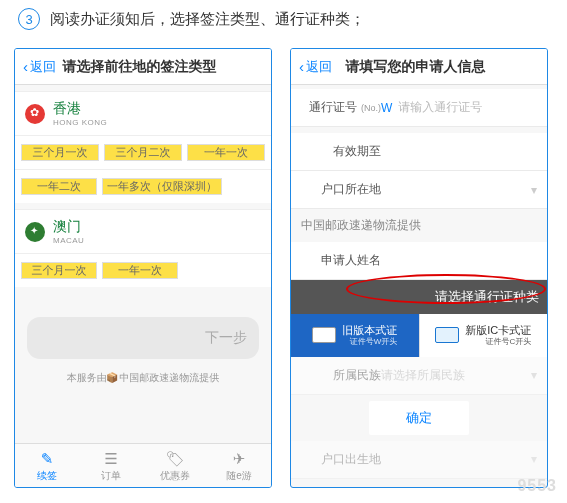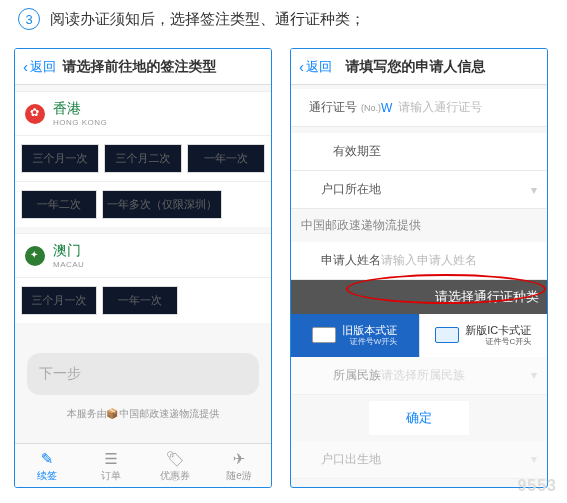--- a/index.html
+++ b/index.html
@@ -15,23 +15,23 @@
     .nav-title { flex: 1; text-align: center; font-size: 14px; font-weight: 700; color: #333; margin-left: -40px; }
     .region-header { display: flex; align-items: center; padding: 8px 10px; background: #fff; border-bottom: 1px solid #eee; border-top: 1px solid #eee; margin-top: 6px; }
     .region-icon { width: 20px; height: 20px; border-radius: 50%; margin-right: 8px; }
     .region-hk { background: #e53935; position: relative; }
     .region-hk::after { content: "✿"; position: absolute; color: #fff; font-size: 11px; left: 5px; top: 2px; }
     .region-mo { background: #2e7d32; position: relative; }
     .region-mo::after { content: "✦"; position: absolute; color: #fff; font-size: 10px; left: 5px; top: 3px; }
     .region-name { font-size: 14px; color: #15803d; }
     .region-sub { font-size: 8px; color: #999; letter-spacing: 0.5px; }
     .options-row { display: flex; padding: 8px 6px; gap: 5px; background: #fff; flex-wrap: wrap; }
-    .option-btn { border: 1px solid #ddd; padding: 6px 4px; font-size: 11px; color: #666; text-align: center; background: #0f172a; flex: 1; min-width: 70px; }
+    .option-btn { border: 1px solid #ddd; padding: 0 4px; font-size: 11px; color: #666; text-align: center; background: #fde047; flex: 1; min-width: 70px; }
     .option-wide { flex: 0 0 120px; }
-    .next-btn { margin: 30px 12px 12px; padding: 12px; background: #e8e8e8; color: #aaa; text-align: left; font-size: 14px; border-radius: 13px; }
+    .next-btn { margin: 30px 12px 12px; padding: 12px; background: #e8e8e8; color: #aaa; text-align: right; font-size: 14px; border-radius: 13px; }
     .footer-note { text-align: center; font-size: 10px; color: #999; margin-top: 10px; }
     .tab-bar { position: absolute; bottom: 0; left: 0; right: 0; display: flex; border-top: 1px solid #ddd; background: #fafafa; }
     .tab-item { flex: 1; text-align: center; padding: 6px 0 4px; font-size: 10px; color: #999; }
     .tab-item.active { color: #0a84ff; }
     .tab-icon { font-size: 15px; display: block; margin-bottom: 1px; }
     
     .form-row { display: flex; align-items: center; padding: 10px 10px; background: #fff; border-bottom: 1px solid #eaeaea; font-size: 12px; }
     .form-label { color: #555; width: 80px; text-align: right; }
     .form-value { color: #bbb; flex: 1; }
     .form-hint { font-size: 9px; color: #999; margin-left: 4px; }
@@ -144,21 +144,20 @@
     </div>
     <div class="form-row">
       <span class="form-label">户口所在地</span>
       <span style="margin-left:auto;color:#ccc;">▾</span>
     </div>
 
     <div class="info-hint">中国邮政速递物流提供</div>
 
     <div class="form-row">
       <span class="form-label">申请人姓名</span>
-      <span class="form-value">请输入申请人姓名</span>
     </div>
 
     <div class="red-circle"></div>
 
     <div>
       <div class="modal-title-bar">请选择通行证种类</div>
       <div class="modal-options">
         <div class="modal-opt selected">
           <div class="card-icon"></div>
           <div class="modal-opt-text">

